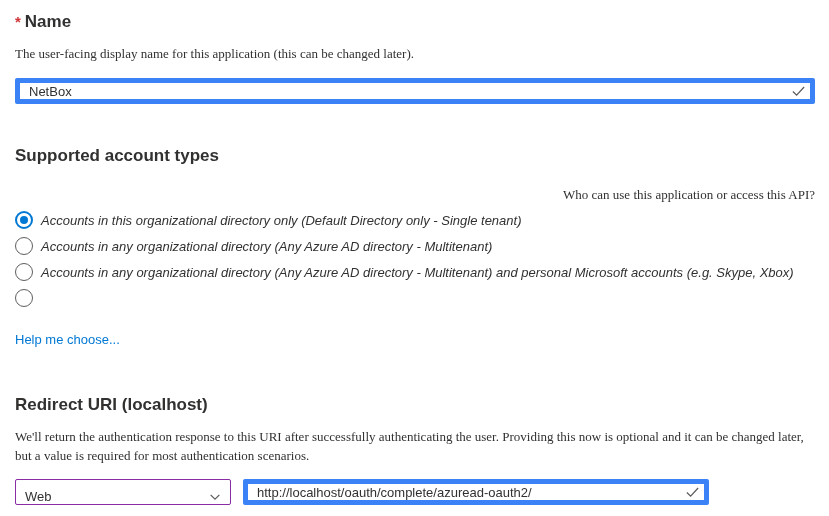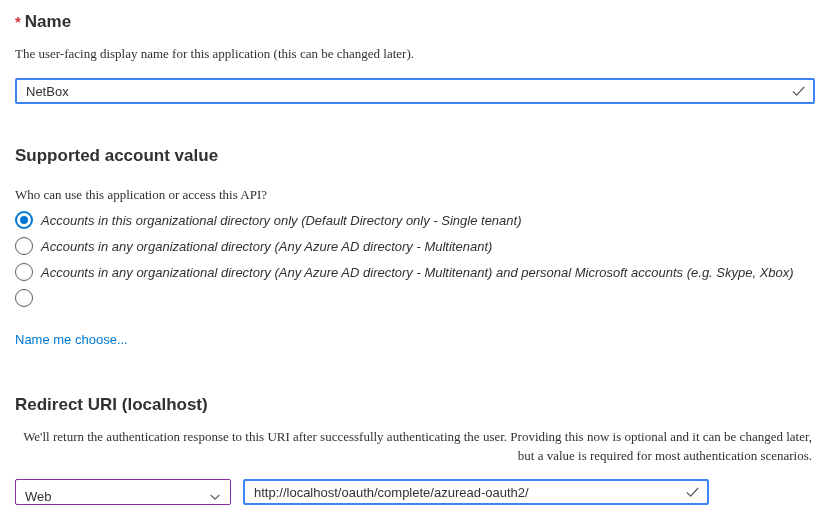--- a/index.html
+++ b/index.html
@@ -26,39 +26,39 @@
     color: #323130;
     font-family: Liberation Serif, serif;
   }
 
   .name-desc { margin-top: 12px; }
 
   .input-wrap { position: relative; margin-top: 15px; width: 800px; }
   .text-field {
     width: 100%;
     height: 26px;
-    border: 2px solid #3b82f6;
+    border: 5px solid #3b82f6;
     border-radius: 2px;
     padding: 0 30px 0 9px;
     font-size: 13px;
     font-family: "Liberation Sans", "DejaVu Sans", sans-serif;
     color: #323130;
     outline: none;
     background: #fff;
   }
   .check-icon {
     position: absolute;
     right: 9px; top: 50%;
     transform: translateY(-50%);
     width: 15px; height: 15px;
     pointer-events: none;
   }
 
   .account-section { margin-top: 42px; }
-  .question-text { margin-top: 19px; }
+  .question-text { margin-top: 19px; text-align: right; }
 
   .radio-group { margin-top: 3px; font-style: italic; }
   .radio-row { display: flex; align-items: center; height: 26px; cursor: pointer; }
   .radio-outer {
     width: 18px; height: 18px;
     border: 1px solid #605e5c;
     border-radius: 50%;
     background: #fff;
     display: flex; align-items: center; justify-content: center;
     flex: none;
@@ -71,21 +71,21 @@
   .help-link {
     display: inline-block;
     margin-top: 21px;
     color: #0078d4;
     font-size: 13px;
     text-decoration: none;
     cursor: pointer;
   }
 
   .redirect-section { margin-top: 47px; }
-  .redirect-desc { margin-top: 12px; max-width: 797px; text-align: right; }
+  .redirect-desc { margin-top: 12px; max-width: 797px; }
 
   .controls-row { margin-top: 14px; display: flex; align-items: center; }
   .dropdown {
     width: 216px; height: 26px;
     border: 1px solid #8A2DA5;
     border-radius: 2px;
     background: #fff;
     display: flex; align-items: flex-end; justify-content: space-between;
     padding: 0 8px 0 9px;
     cursor: pointer;
@@ -105,21 +105,21 @@
     <div class="body-text name-desc">The user-facing display name for this application (this can be changed later).</div>
     <div class="input-wrap">
       <input class="text-field" type="text" value="NetBox" style="">
       <svg class="check-icon" viewBox="0 0 16 16">
         <path d="M2 8.6 L6 12.4 L14 3.8" stroke="#605e5c" stroke-width="1.4" fill="none"></path>
       </svg>
     </div>
   </div>
 
   <div class="account-section">
-    <div class="section-title">Supported account value</div>
+    <div class="section-title">Supported account types</div>
     <div class="body-text question-text">Who can use this application or access this API?</div>
 
     <div class="radio-group">
         <div class="radio-row">
     <span class="radio-outer selected">
       <span class="radio-dot"></span>
     </span>
     <span class="radio-label">Accounts in this organizational directory only (Default Directory only - Single tenant)</span>
   </div>
         <div class="radio-row">
@@ -134,21 +134,21 @@
     </span>
     <span class="radio-label">Accounts in any organizational directory (Any Azure AD directory - Multitenant) and personal Microsoft accounts (e.g. Skype, Xbox)</span>
   </div>
         <div class="radio-row">
     <span class="radio-outer">
       
     </span>
   </div>
       </div>
 
-    <a class="help-link">Name me choose...</a>
+    <a class="help-link">Help me choose...</a>
   </div>
 
   <div class="redirect-section">
     <div class="section-title">Redirect URI (localhost)</div>
     <div class="body-text redirect-desc">We'll return the authentication response to this URI after successfully authenticating the user. Providing this now is optional and it can be changed later, but a value is required for most authentication scenarios.</div>
 
     <div class="controls-row">
       <div class="dropdown">
         <span class="dropdown-value">Web</span>
         <svg class="chevron-icon" viewBox="0 0 16 16">

